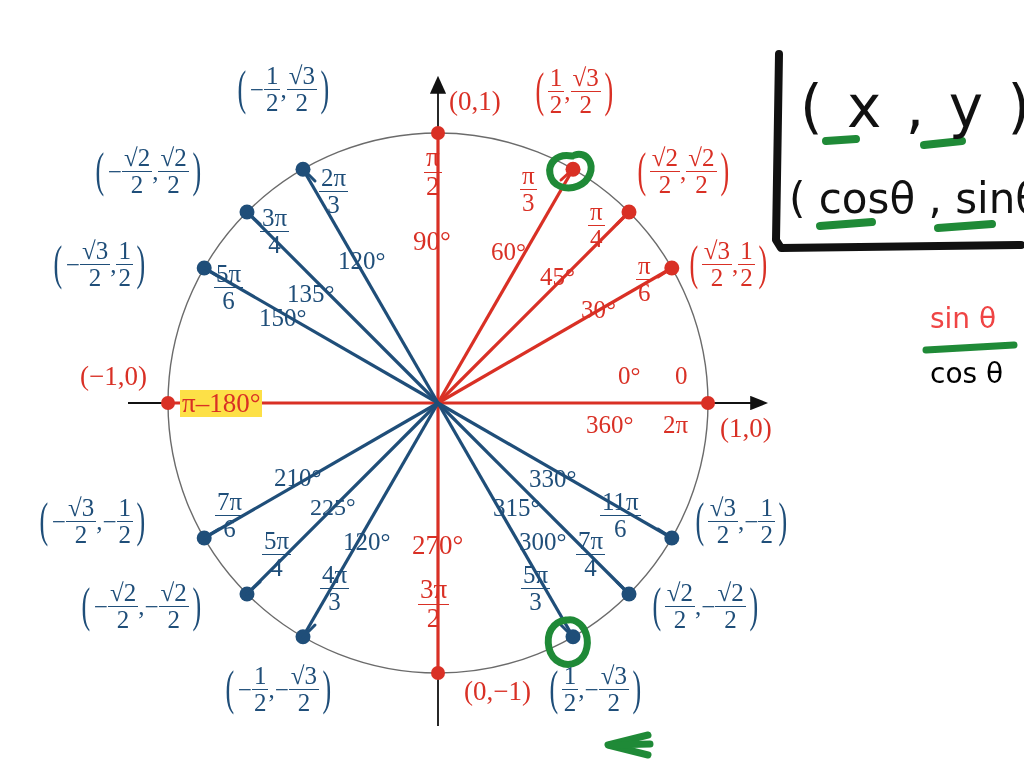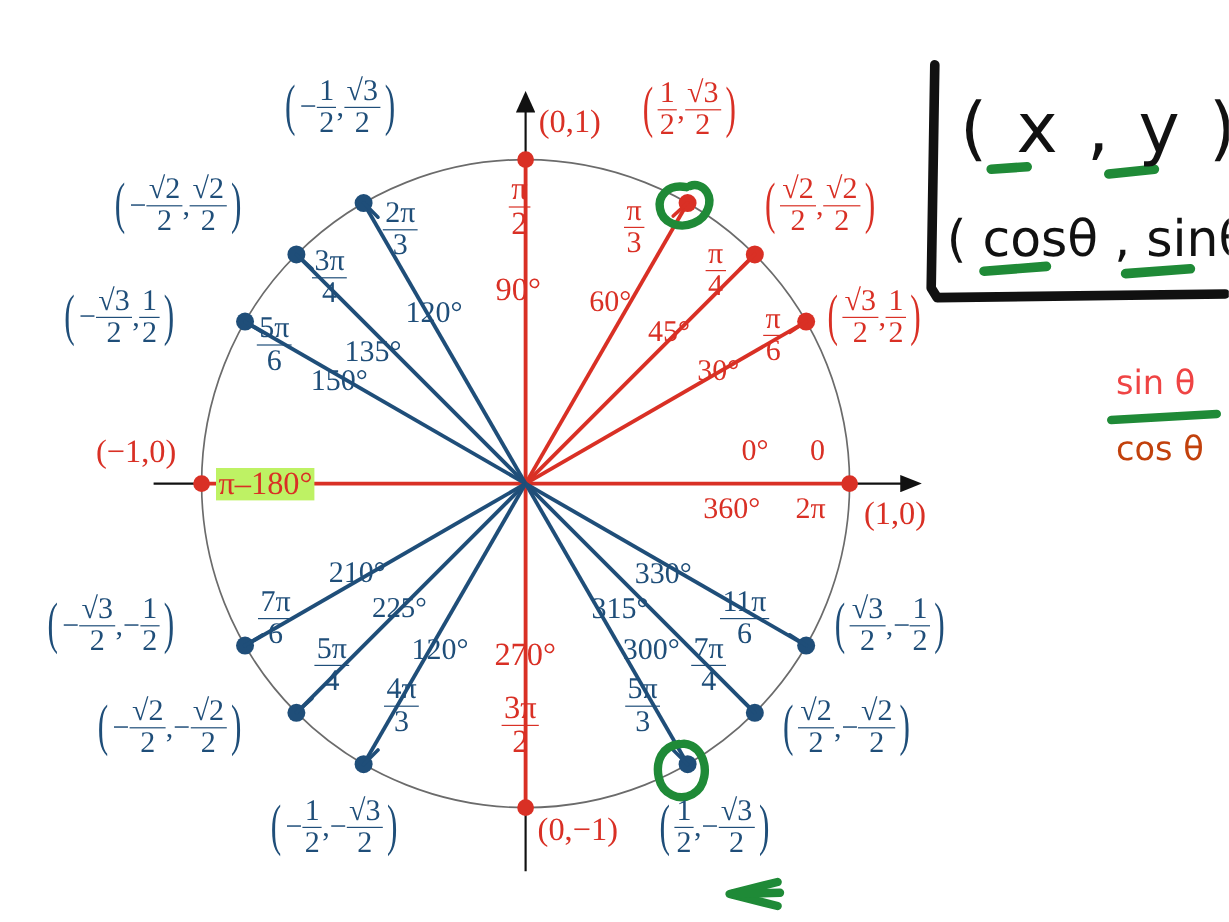--- a/index.html
+++ b/index.html
@@ -127,36 +127,36 @@
 
   <div class="lbl red" style="left:424px;top:144px;font-size:27px;">
     <span class="frac">
       <span class="num">π</span>
       <span class="den">2</span>
     </span>
   </div>
   <div class="lbl red" style="left:413px;top:228px;font-size:27px;">90°</div>
 
   <div class="lbl red" style="left:80px;top:363px;font-size:27px;">(−1,0)</div>
-  <div class="lbl red" style="left:180px;top:390px;font-size:27px;background:#bef264;padding:0 2px;">π–180°</div>
+  <div class="lbl red" style="left:180px;top:390px;font-size:27px;background:#fde047;padding:0 2px;">π–180°</div>
 
   <div class="lbl red" style="left:618px;top:363px;font-size:25px;">0°</div>
   <div class="lbl red" style="left:675px;top:363px;font-size:25px;">0</div>
   <div class="lbl red" style="left:586px;top:412px;font-size:25px;">360°</div>
   <div class="lbl red" style="left:663px;top:412px;font-size:25px;">2π</div>
   <div class="lbl red" style="left:720px;top:415px;font-size:27px;">(1,0)</div>
 
   <div class="lbl red" style="left:412px;top:532px;font-size:27px;">270°</div>
   <div class="lbl red" style="left:418px;top:576px;font-size:27px;">
     <span class="frac">
       <span class="num">3π</span>
       <span class="den">2</span>
     </span>
   </div>
-  <div class="lbl red" style="left:448px;top:678px;font-size:27px;">(0,−1)</div>
+  <div class="lbl red" style="left:464px;top:678px;font-size:27px;">(0,−1)</div>
 
   <div class="lbl red" style="left:520px;top:163px;font-size:25px;">
     <span class="frac">
       <span class="num">π</span>
       <span class="den">3</span>
     </span>
   </div>
   <div class="lbl red" style="left:491px;top:239px;font-size:25px;">60°</div>
 
   <div class="lbl red" style="left:588px;top:199px;font-size:25px;">
@@ -454,20 +454,20 @@
   <div class="lbl handink" style="left:800px;top:78px;font-size:58px;color:#111;
        font-family:'DejaVu Sans', sans-serif;letter-spacing:3px;">( x , y )</div>
 
   <div class="lbl handink" style="left:789px;top:178px;font-size:42px;color:#111;
        font-family:'DejaVu Sans', sans-serif;letter-spacing:0px;">( cosθ , sinθ )</div>
 
 
   <div class="lbl greenink" style="left:930px;top:305px;font-size:28px;color:#ef4444;
        font-family:'DejaVu Sans', sans-serif;">sin θ</div>
 
-  <div class="lbl greenink" style="left:930px;top:360px;font-size:28px;color:#c2410c;
+  <div class="lbl greenink" style="left:930px;top:360px;font-size:28px;color:#000000;
        font-family:'DejaVu Sans', sans-serif;">cos θ</div>
 
   <svg style="position:absolute;left:0;top:0;width:1024px;height:768px;pointer-events:none;">
     <path d="M926 350 L1014 345" fill="none" stroke="#1f8a37" stroke-width="7" stroke-linecap="round"></path>
   </svg>
 
 </div>
 
 </body></html>

